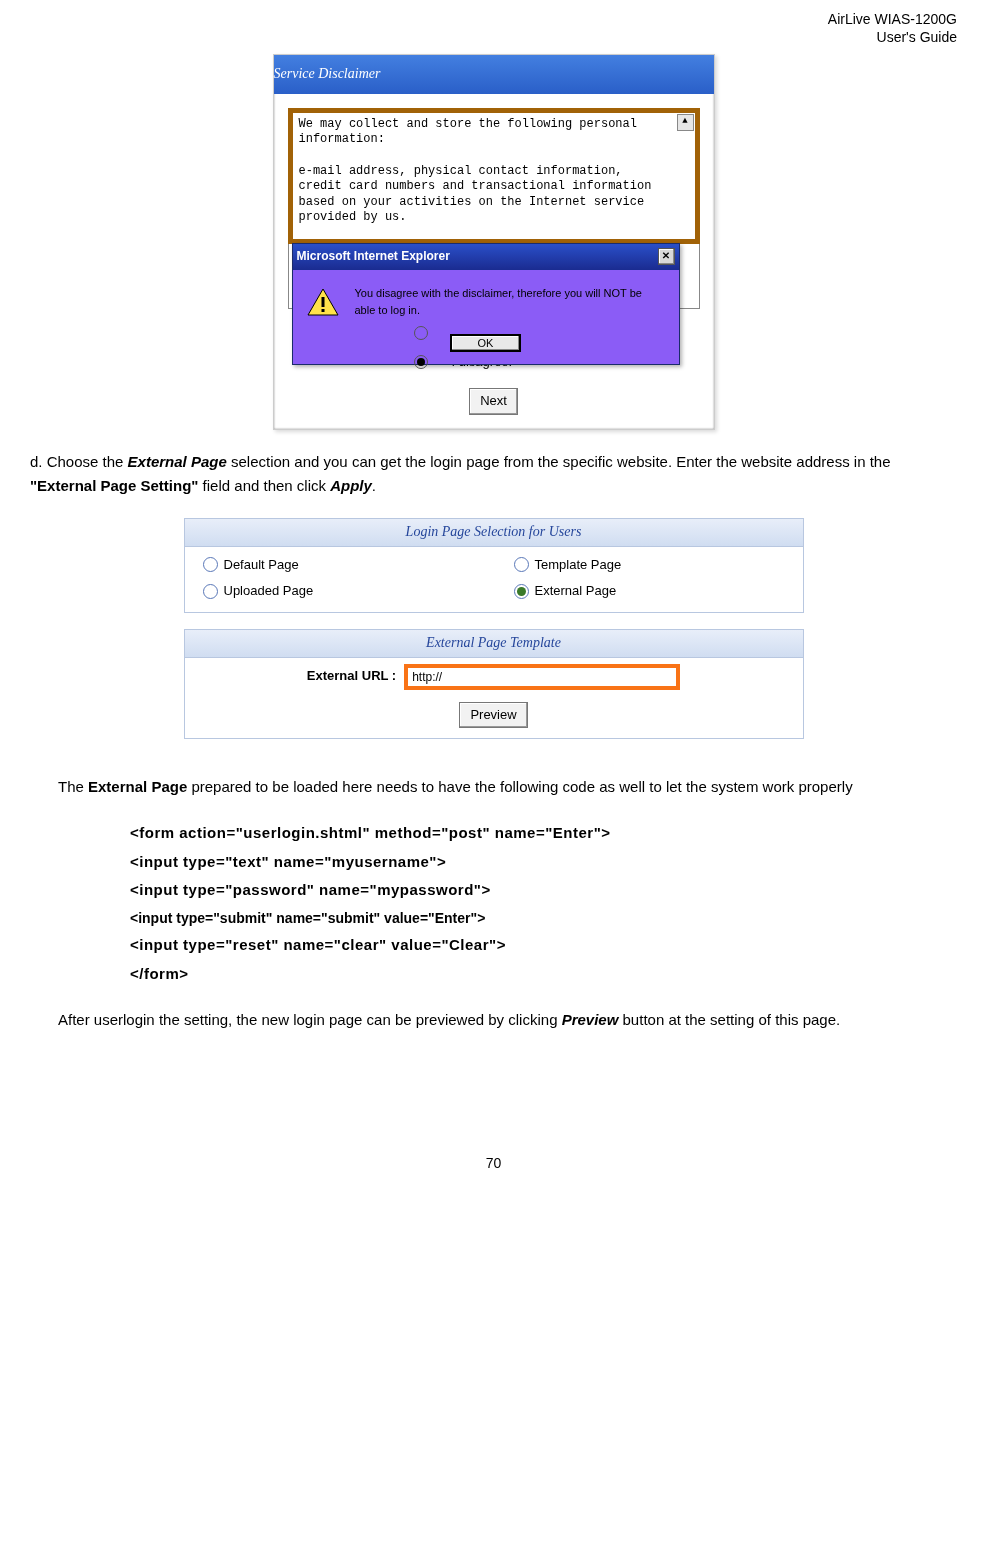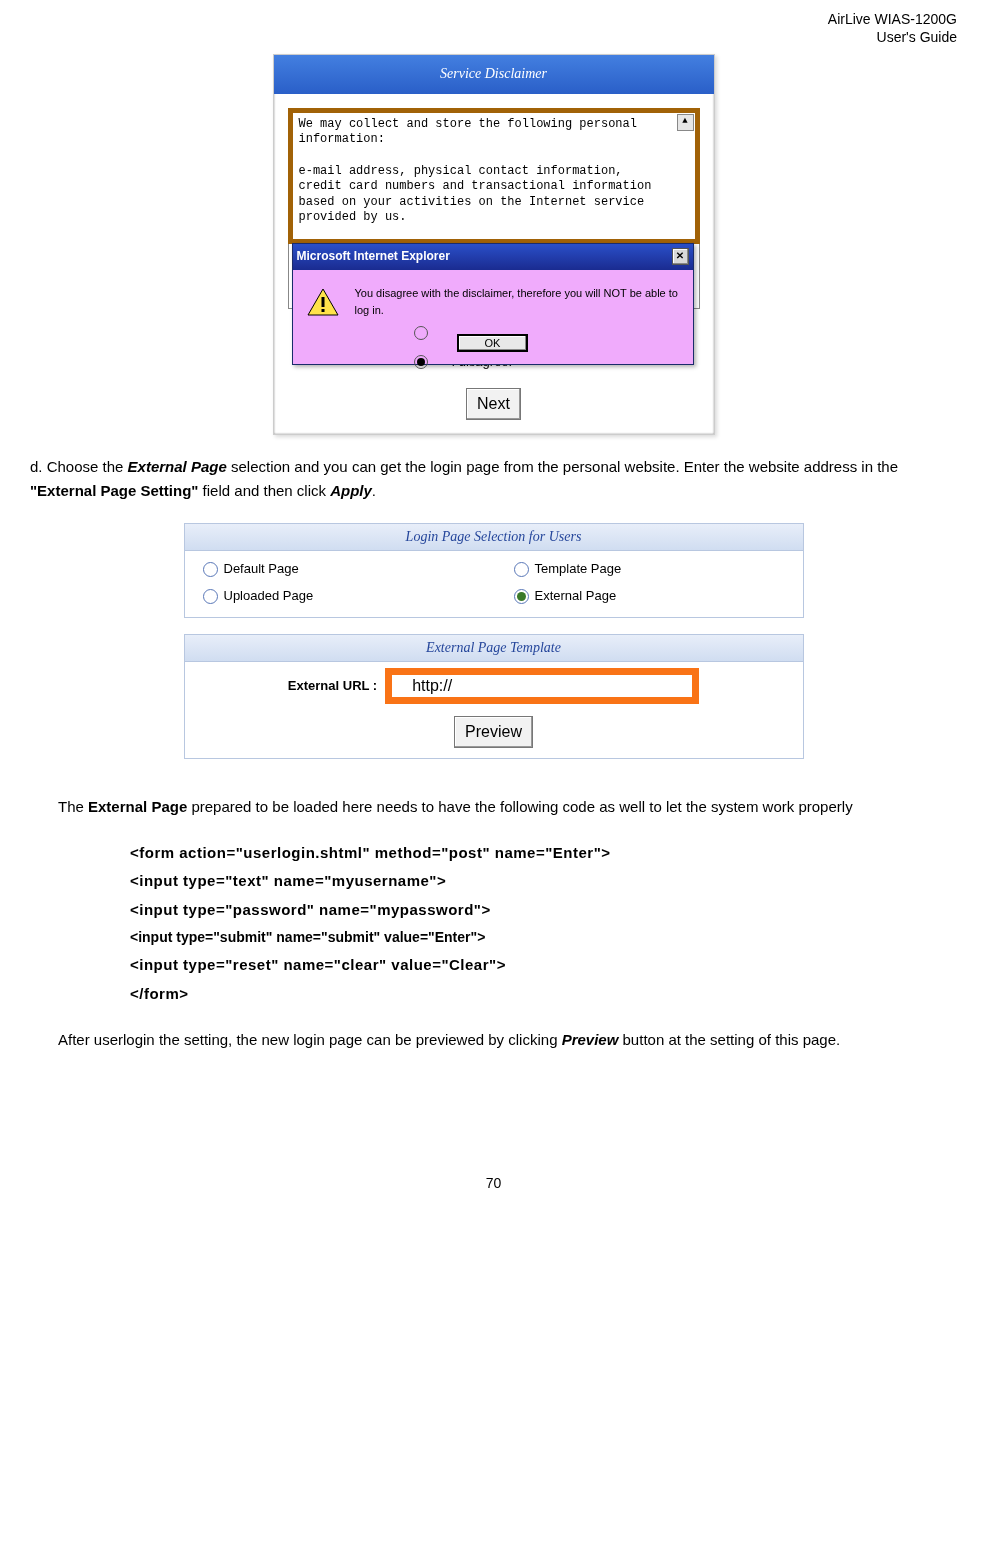--- a/index.html
+++ b/index.html
@@ -27,21 +27,20 @@
     background: #fff;
     text-align: left;
     position: relative;
     box-shadow: 0 0 2px #888 inset, 2px 2px 4px rgba(0,0,0,0.15);
   }
   .sd-titlebar {
     background: linear-gradient(#437fe0,#2a5fc8);
     color: #fff;
     font-family: Georgia, serif;
     font-style: italic;
-    text-align: center;
     padding: 8px 0;
     font-size: 14px;
   }
   .sd-textbox {
     margin: 14px 14px 0 14px;
     border: 5px solid #a16207;
     background: #fff;
     height: 118px;
     overflow: hidden;
     font-family: "Courier New", monospace;
@@ -93,31 +92,31 @@
     content:'';
     position:absolute; inset:2px;
     background:#000; border-radius:50%;
   }
   .sd-next-row { text-align: center; padding: 6px 0 14px 0; }
   .css-button {
     display: inline-block;
     background: #f2f2f2;
     border: 1px solid #777;
     padding: 2px 10px;
-    font-size: 16px;
+    font-size: 13px;
     box-shadow: inset -1px -1px 0 #999, inset 1px 1px 0 #fff;
   }
 
   
   .ie-overlay {
     position: absolute;
     top: 188px;
-    left: 18px; right: 20px;
+    left: 18px; right: 34px;
     border: 1px solid #1a2b6a;
-    background: #f0abfc;
+    background: #8b5cf6;
     box-shadow: 2px 2px 4px rgba(0,0,0,0.3);
   }
   .ie-titlebar {
     background: linear-gradient(#2a4fc8,#1a2b90);
     color: #fff;
     font-size: 12px;
     font-weight: bold;
     padding: 3px 4px;
     display: flex;
     justify-content: space-between;
@@ -206,23 +205,23 @@
     display: flex;
     align-items: center;
     justify-content: center;
     gap: 8px;
     padding: 6px 0;
     font-size: 13px;
   }
   .ext-row .lbl { font-weight: bold; }
   .ext-row input.url {
     width: 260px;
-    font-size: 16px;
-    padding: 2px 20px;
-    border: 7px solid #f97316;
+    font-size: 12px;
+    padding: 2px 4px;
+    border: 4px solid #f97316;
   }
   .preview-row { text-align: center; padding: 6px 0 10px 0; }
 
   
   .code-wrap { margin: 8px 0 8px 100px; }
   .code-line {
     font-family: Arial, Helvetica, sans-serif;
     font-weight: bold;
     font-size: 15px;
     letter-spacing: 0.5px;
@@ -287,21 +286,21 @@
         <span>I disagree.</span>
       </div>
     </div>
     <div class="sd-next-row">
       <span class="css-button">Next</span>
     </div>
   </div>
 </div>
 
 <div class="para">
-  <span>d.  Choose the </span><span class="bi">External Page</span><span> selection and you can get the login page from the personal website. Enter the website address in the </span><span class="b">"External Page Setting"</span><span> field and then click </span><span class="bi">Apply</span><span>.</span>
+  <span>d.  Choose the </span><span class="bi">External Page</span><span> selection and you can get the login page from the specific website. Enter the website address in the </span><span class="b">"External Page Setting"</span><span> field and then click </span><span class="bi">Apply</span><span>.</span>
 </div>
 
 <div class="sshot2-wrap">
   <div class="sshot2">
     <div class="panel">
       <div class="panel-head">Login Page Selection for Users</div>
       <div class="panel-body">
         <div class="radio-grid">
           <div class="radio-opt">
             <span class="radio-c"></span>

